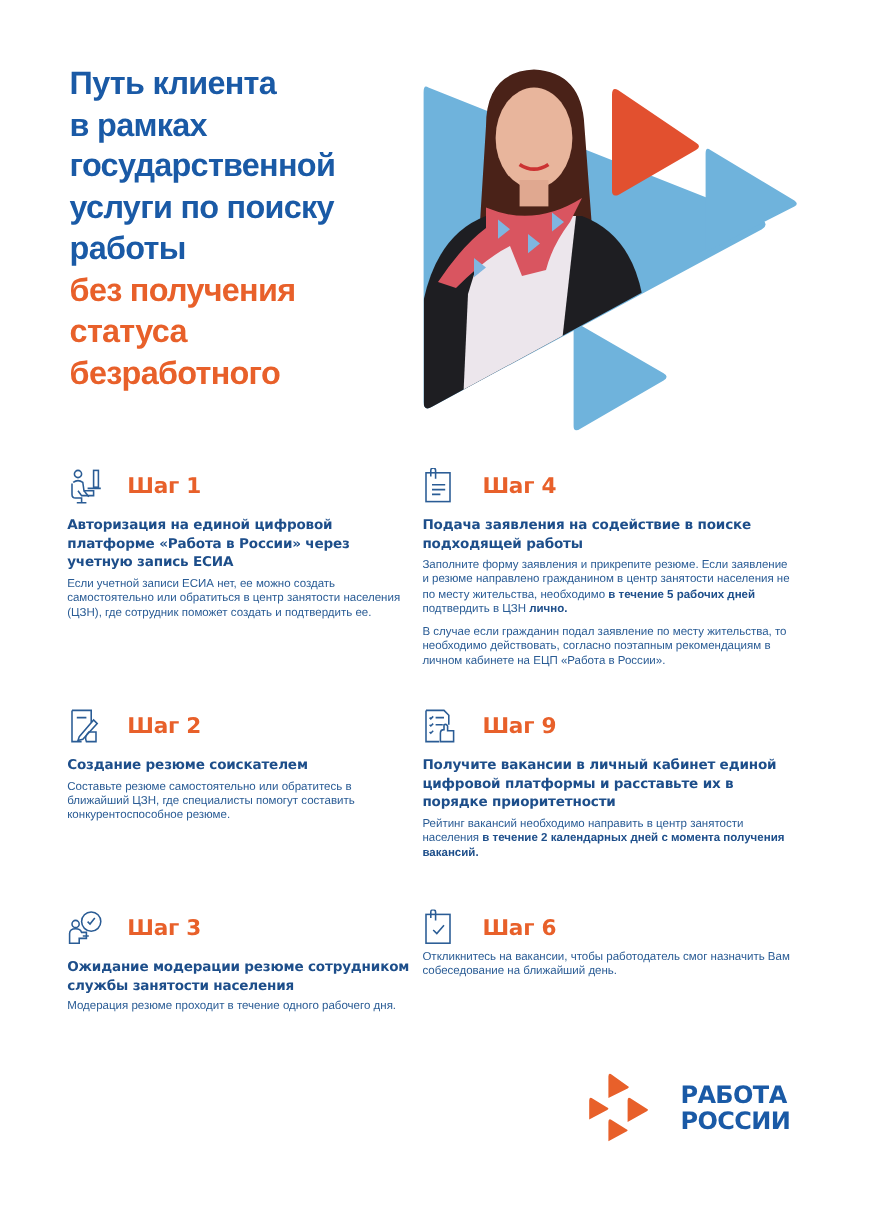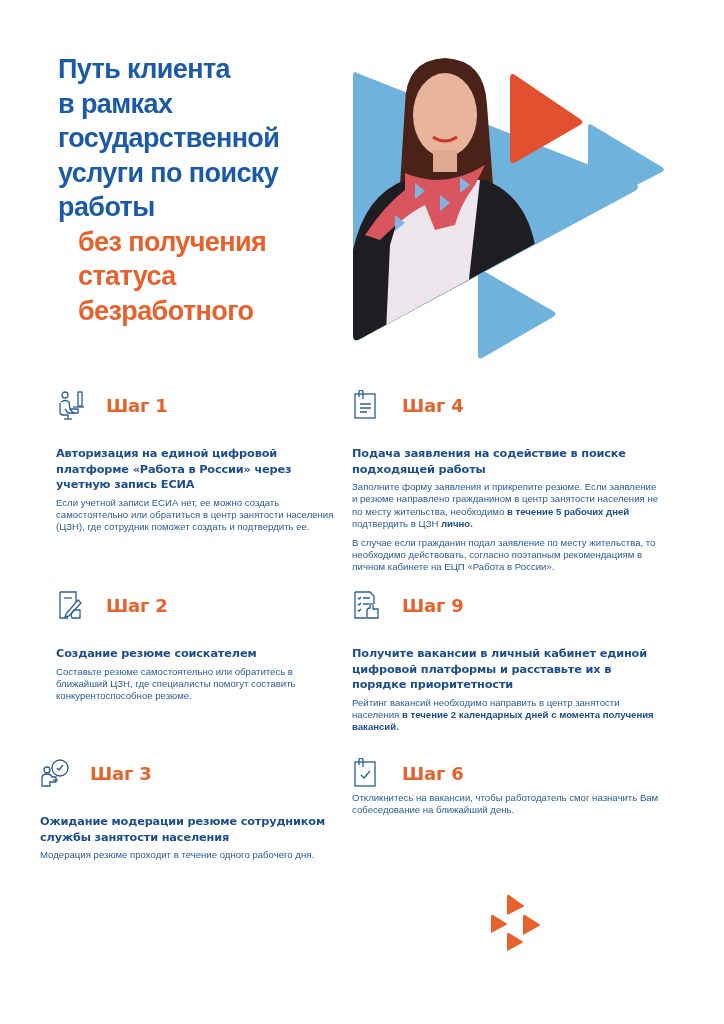--- a/index.html
+++ b/index.html
@@ -5,36 +5,36 @@
     * { margin: 0; padding: 0; box-sizing: border-box; }
     html, body { width: 724px; height: 1024px; background: #ffffff; overflow: hidden; }
     body { position: relative; font-family: "DejaVu Sans", "Liberation Sans", sans-serif; color: #1d4e8a; }
 
     .title {
       position: absolute; left: 58px; top: 52px; width: 290px;
       font-family: Liberation Sans, sans-serif; font-weight: bold;
       font-size: 27px; line-height: 34.5px; letter-spacing: -0.6px;
     }
     .title .blue { color: #1a5aa6; display: block; }
-    .title .orange { color: #e8602a; display: block; margin-left: 20px; }
+    .title .orange { color: #e8602a; display: block; }
 
     .hero { position: absolute; left: 345px; top: 55px; width: 330px; height: 310px; }
 
     .step {
       position: absolute; width: 300px;
     }
     .step-head { display: flex; align-items: center; height: 30px; }
     .step-icon { width: 30px; height: 30px; margin-right: 20px; }
     .step-icon svg { width: 30px; height: 30px; }
     .step-label {
       font-family: "DejaVu Sans", sans-serif; font-weight: bold;
       color: #e8602a; font-size: 18px; letter-spacing: -0.2px;
     }
     .step-title {
-      margin-top: 26px;
+      margin-top: 10px;
       font-family: "DejaVu Sans", sans-serif; font-weight: bold;
       color: #1d4e8a; font-size: 11.3px; line-height: 15.5px; letter-spacing: -0.15px;
     }
     .step-text {
       margin-top: 4px;
       font-family: "Liberation Sans", sans-serif;
       color: #2a5c95; font-size: 9.6px; line-height: 12.4px;
     }
     .step-text b { font-weight: bold; color: #1d4e8a; }
     .step-text p + p { margin-top: 6px; }
@@ -159,21 +159,21 @@
       </svg>
     </span>
     <span class="step-label">Шаг 9</span>
   </div>
   <div class="step-title">Получите вакансии в личный кабинет единой цифровой платформы и расставьте их в порядке приоритетности</div>
   <div class="step-text">
     <span>Рейтинг вакансий необходимо направить в центр занятости населения </span><b>в течение 2 календарных дней с момента получения вакансий.</b>
   </div>
 </div>
 
-<div class="step" style="left:40px; top:758px; width:290px;">
+<div class="step" style="left:56px; top:758px; width:290px;">
   <div class="step-head">
     <span class="step-icon">
       <svg viewBox="0 0 30 30" fill="none" stroke="#2a5c95" stroke-width="1.3">
         <circle cx="20" cy="10" r="8"></circle>
         <path d="M17 10 L19 12 L23 7"></path>
         <circle cx="7" cy="12" r="3"></circle>
         <path d="M2 26 L2 20 Q2 16 7 16 Q11 16 12 19 L16 19 L16 24 L10 24 L10 28 L2 28 Z"></path>
         <path d="M13 22 L18 22"></path>
       </svg>
     </span>
@@ -197,13 +197,17 @@
   <div class="step-text">Откликнитесь на вакансии, чтобы работодатель смог назначить Вам собеседование на ближайший день.</div>
 </div>
 
 <div class="logo">
   <svg viewBox="0 0 70 60">
     <path d="M20 2 Q18 1 18 4 L18 22 L34 14 Q36 13 34 12 Z" fill="#e8602a"></path>
     <path d="M4 22 Q2 21 2 24 L2 40 L17 32 Q19 31 17 30 Z" fill="#e8602a"></path>
     <path d="M36 22 Q34 21 34 24 L34 42 L50 33 Q52 32 50 31 Z" fill="#e8602a"></path>
     <path d="M20 40 Q18 39 18 42 L18 58 L33 50 Q35 49 33 48 Z" fill="#e8602a"></path>
   </svg>
+  <div class="logo-text">
+    <span>РАБОТА</span>
+    <span>РОССИИ</span>
+  </div>
 </div>
 
 </body></html>

